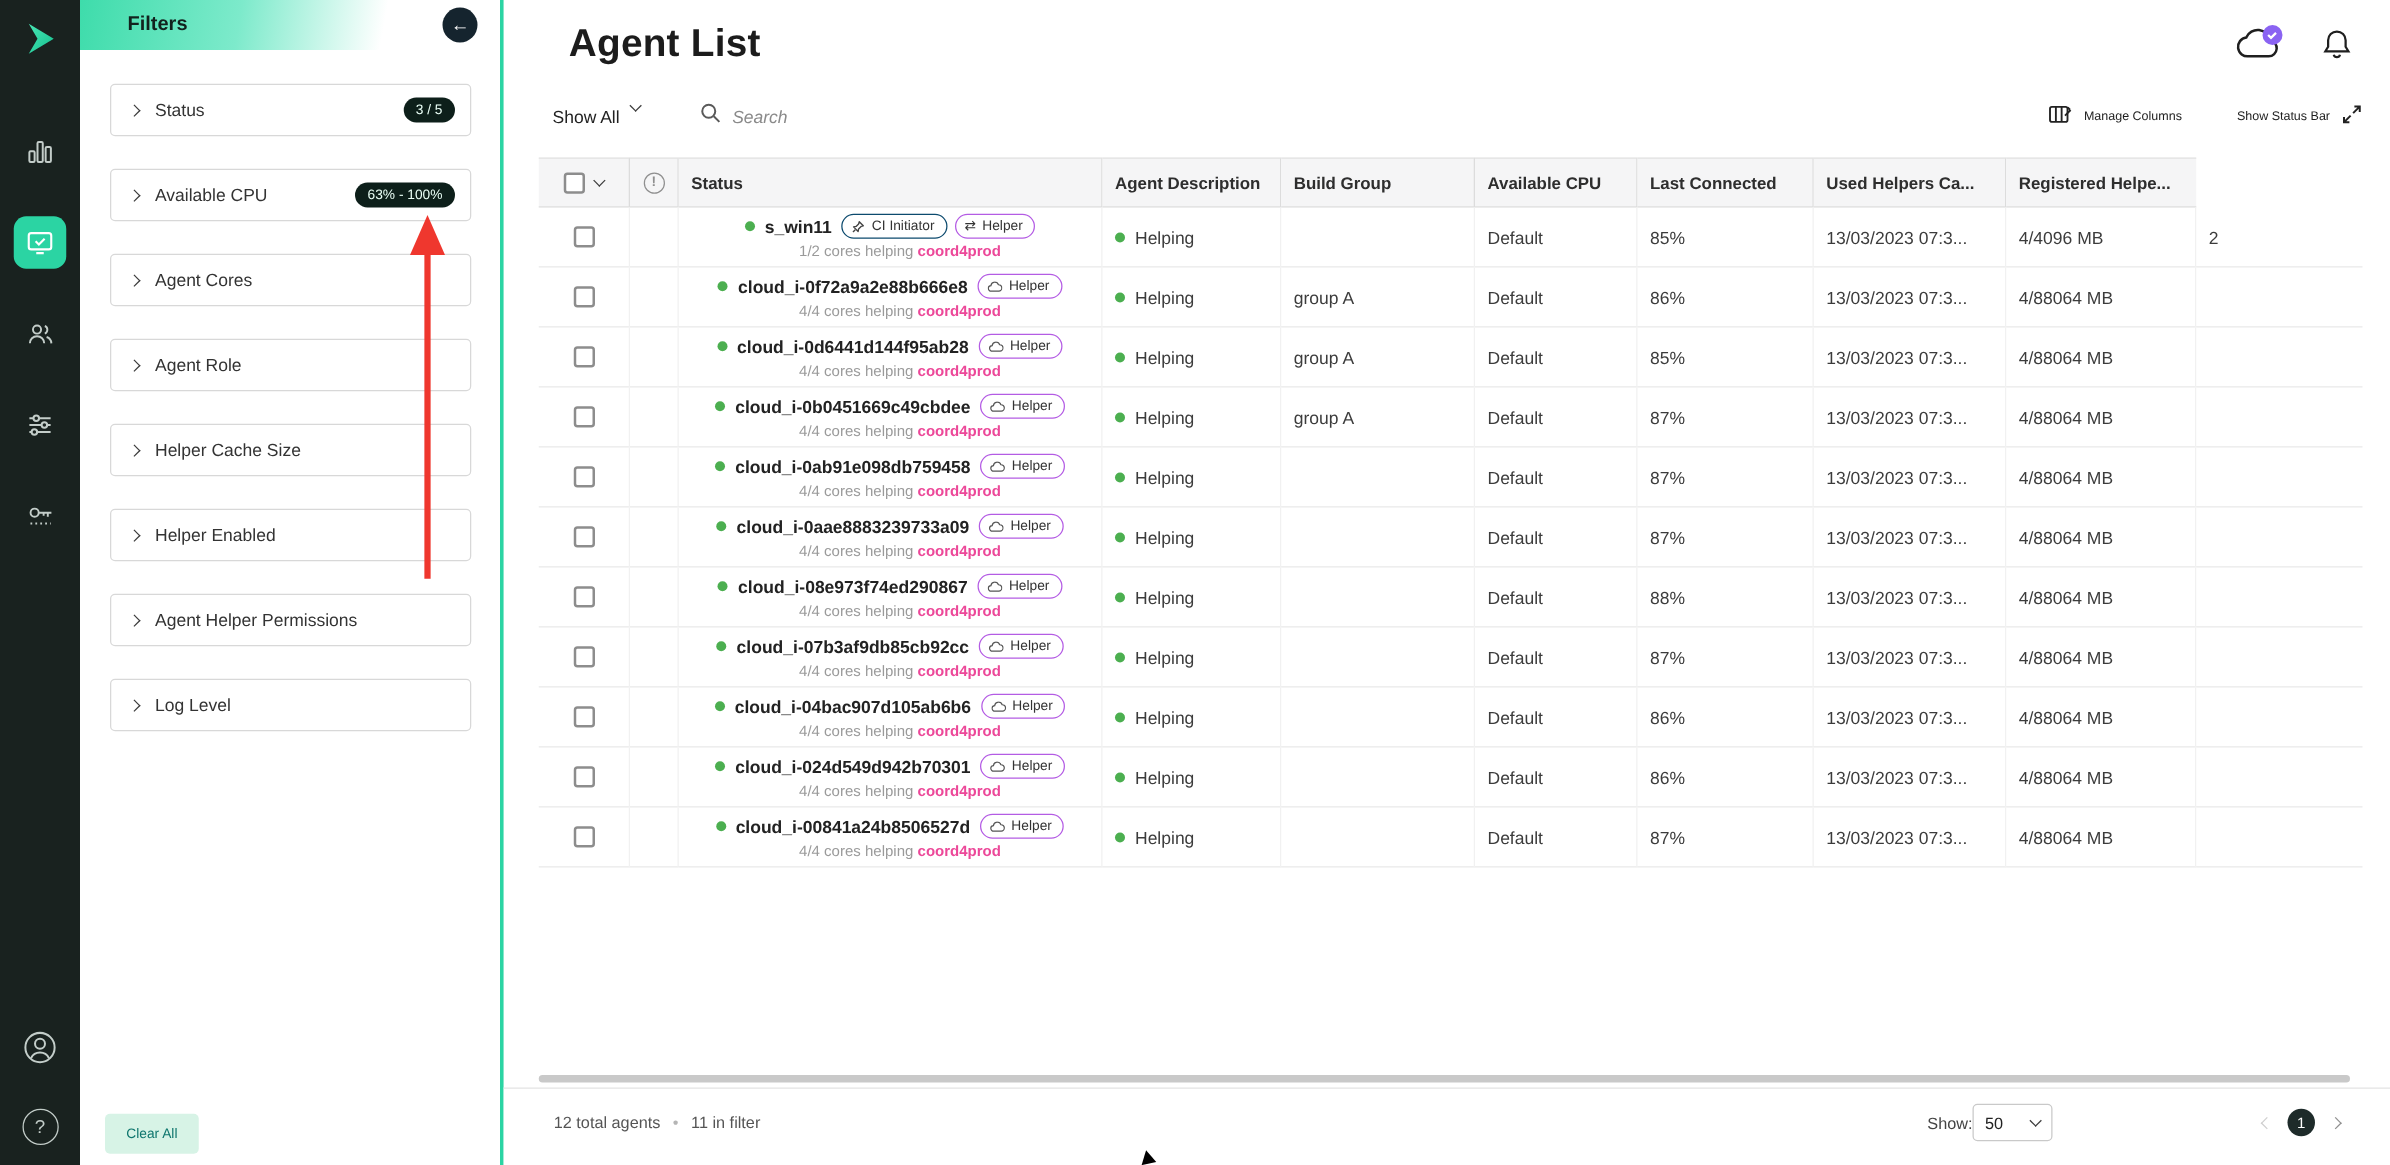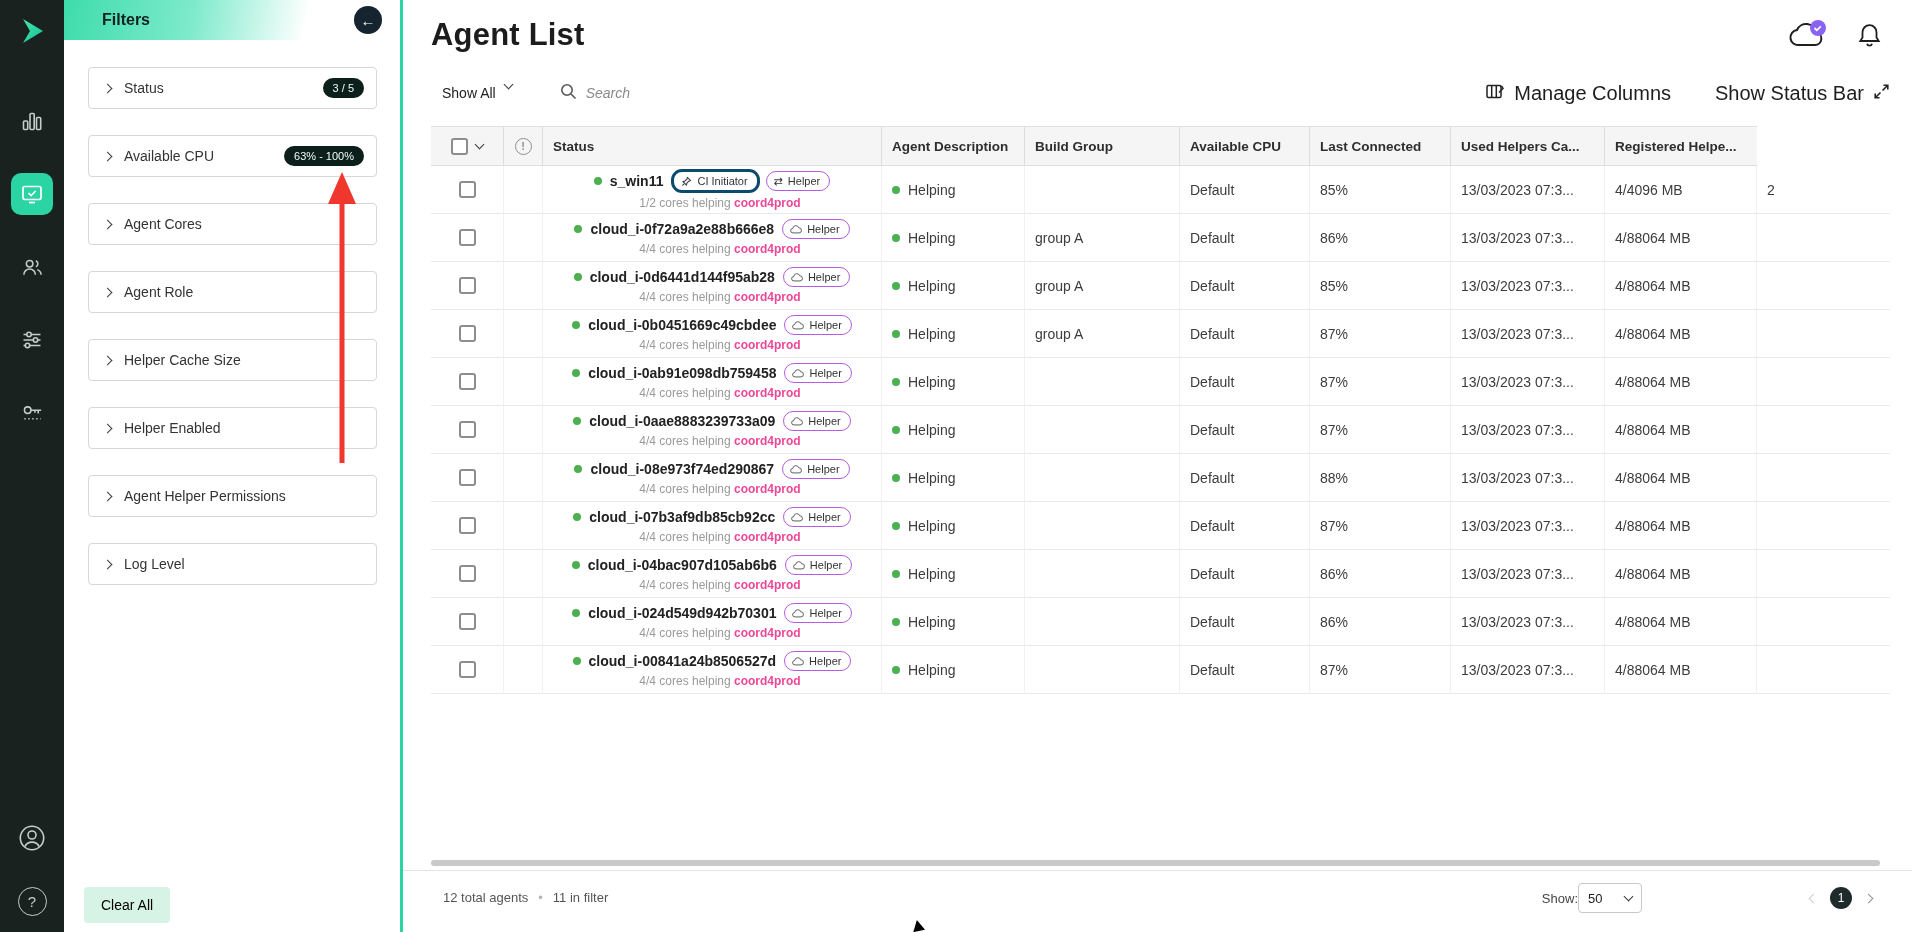--- a/index.html
+++ b/index.html
@@ -24,54 +24,54 @@
   .filter-list { padding:27px 23px 0 24px; }
   .filter-item { height:42px; border:1px solid #d8d8d8; border-radius:4px; display:flex; align-items:center; padding:0 12px 0 15px; margin-bottom:26px; cursor:pointer; background:#fff; }
   .f-label { font-size:14px; color:#333; margin-left:13px; }
   .f-badge { margin-left:auto; background:#0d1f1a; color:#eafff6; font-size:11px; padding:4px 10px; border-radius:10px; white-space:nowrap; }
   .chev { display:inline-block; width:7px; height:7px; border-right:1.7px solid #3a3a3a; border-bottom:1.7px solid #3a3a3a; }
   .chev.right { transform:rotate(-45deg); }
   .chev.down  { transform:rotate(45deg); margin-top:-4px; }
   .chev.prev  { transform:rotate(135deg); border-color:#cfcfcf; }
   .chev.next  { transform:rotate(-45deg); border-color:#8f8f8f; }
   .red-arrow { position:absolute; left:258px; top:168px; pointer-events:none; }
-  .clear-all { position:absolute; left:20px; bottom:9px; background:#d7f3e6; color:#000000; border:none; border-radius:4px; font-size:14px; padding:10px 17px; cursor:pointer; font-family:inherit; }
+  .clear-all { position:absolute; left:20px; bottom:9px; background:#d7f3e6; color:#0f766e; border:none; border-radius:4px; font-size:11px; padding:10px 17px; cursor:pointer; font-family:inherit; }
 
   
   .main { flex:1; position:relative; padding:16px 22px 0 28px; background:#fff; }
   .main-top { display:flex; align-items:center; }
-  .page-title { font-size:31px; line-height:38px; font-weight:bold; color:#1c1c1c; letter-spacing:.2px; }
+  .page-title { font-size:31px; line-height:38px; font-weight:bold; color:#1c1c1c; letter-spacing:.2px;margin-left:24px; }
   .top-icons { margin-left:auto; display:flex; align-items:center; gap:30px; padding-right:8px; }
   .icon-btn { cursor:pointer; display:flex; align-items:center; }
 
   .toolbar { display:flex; align-items:center; margin-top:24px; padding-left:11px; height:30px; }
   .show-all { display:flex; align-items:flex-start; gap:9px; font-size:14px; color:#222; cursor:pointer; }
   .searchbox { display:flex; align-items:center; gap:9px; margin-left:48px; }
   .searchbox input { border:none; outline:none; font-size:14px; width:170px; font-family:inherit; color:#333; background:transparent;font-style:italic; }
   .searchbox input::placeholder { color:#8a8a8a; }
   .toolbar-right { margin-left:auto; display:flex; align-items:center; gap:44px; }
-  .tool-btn { display:flex; align-items:center; gap:9px; font-size:20px; color:#1e1e1e; cursor:pointer;justify-content:center; }
+  .tool-btn { display:flex; align-items:center; gap:9px; font-size:10px; color:#1e1e1e; cursor:pointer;justify-content:center; }
 
   .grid { margin-top:18px; --cols:73px 39px 339px 143px 155px 130px 141px 154px 152px minmax(120px,1fr); }
   .thead, .trow { display:grid; grid-template-columns:var(--cols); }
   .thead > div { background:#f5f5f6; border-top:1px solid #e1e1e1; border-bottom:1px solid #dedede; border-right:1px solid #dcdcdc; height:40px; display:flex; align-items:center; gap:8px; padding:0 10px; font-size:13.5px; font-weight:bold; color:#2e2e2e; white-space:nowrap; overflow:hidden; }
   .thead > div:last-child { border-right:none; }
   .trow > div { border-bottom:1px solid #e9e9e9; border-right:1px solid #f1f1f1; height:48px; display:flex; align-items:center; padding:0 10px; font-size:14px; color:#3c3c3c; white-space:nowrap; overflow:hidden; }
   .trow > div:last-child { border-right:none; }
   .c-center { justify-content:center; }
   .cb { width:17px; height:17px; border:2px solid #8d8d8d; border-radius:3px; display:inline-block; background:#fff; cursor:pointer; flex:0 0 17px; }
   .c-name { flex-direction:column; align-items:flex-start; justify-content:center; padding-left:12px; }
   .nline { display:flex; align-items:center; gap:8px; }
   .dot { width:8px; height:8px; border-radius:50%; background:#4caf50; flex:0 0 8px; }
   .aname { font-weight:bold; font-size:14px; color:#222; }
   .sline { font-size:12px; color:#9a9a9a; margin-left:16px; margin-top:3px; }
   .sline b { color:#ec4899; }
   .badges { display:inline-flex; gap:6px; align-items:center; }
   .badge { display:inline-flex; align-items:center; gap:5px; border-radius:11px; padding:2px 9px 2px 7px; font-size:11px; color:#333; background:#fff; line-height:14px; }
-  .badge.dark { border:3px solid #0c4a6e; }
+  .badge.dark { border:1px solid #0c4a6e; }
   .badge.purple { border:1px solid #b45ce4; }
   .swap-gl { font-size:11px; color:#333; }
   .c-status { gap:8px; }
   .info-circle { width:17px; height:17px; border:1.6px solid #8f8f8f; border-radius:50%; color:#8f8f8f; font-size:11px; font-weight:bold; display:flex; align-items:center; justify-content:center; flex:0 0 17px; }
   .sort-ic { display:flex; align-items:center; cursor:pointer; }
 
   .hscroll { position:absolute; left:28px; right:32px; bottom:66px; height:6px; }
   .hthumb { height:6px; width:100%; background:#c9c9c9; border-radius:3px; cursor:pointer; }
 
   .footerbar { position:absolute; left:0; right:0; bottom:0; height:62px; border-top:1px solid #e4e4e4; background:#fff; display:flex; align-items:flex-start; padding:12px 40px 0 40px; }

